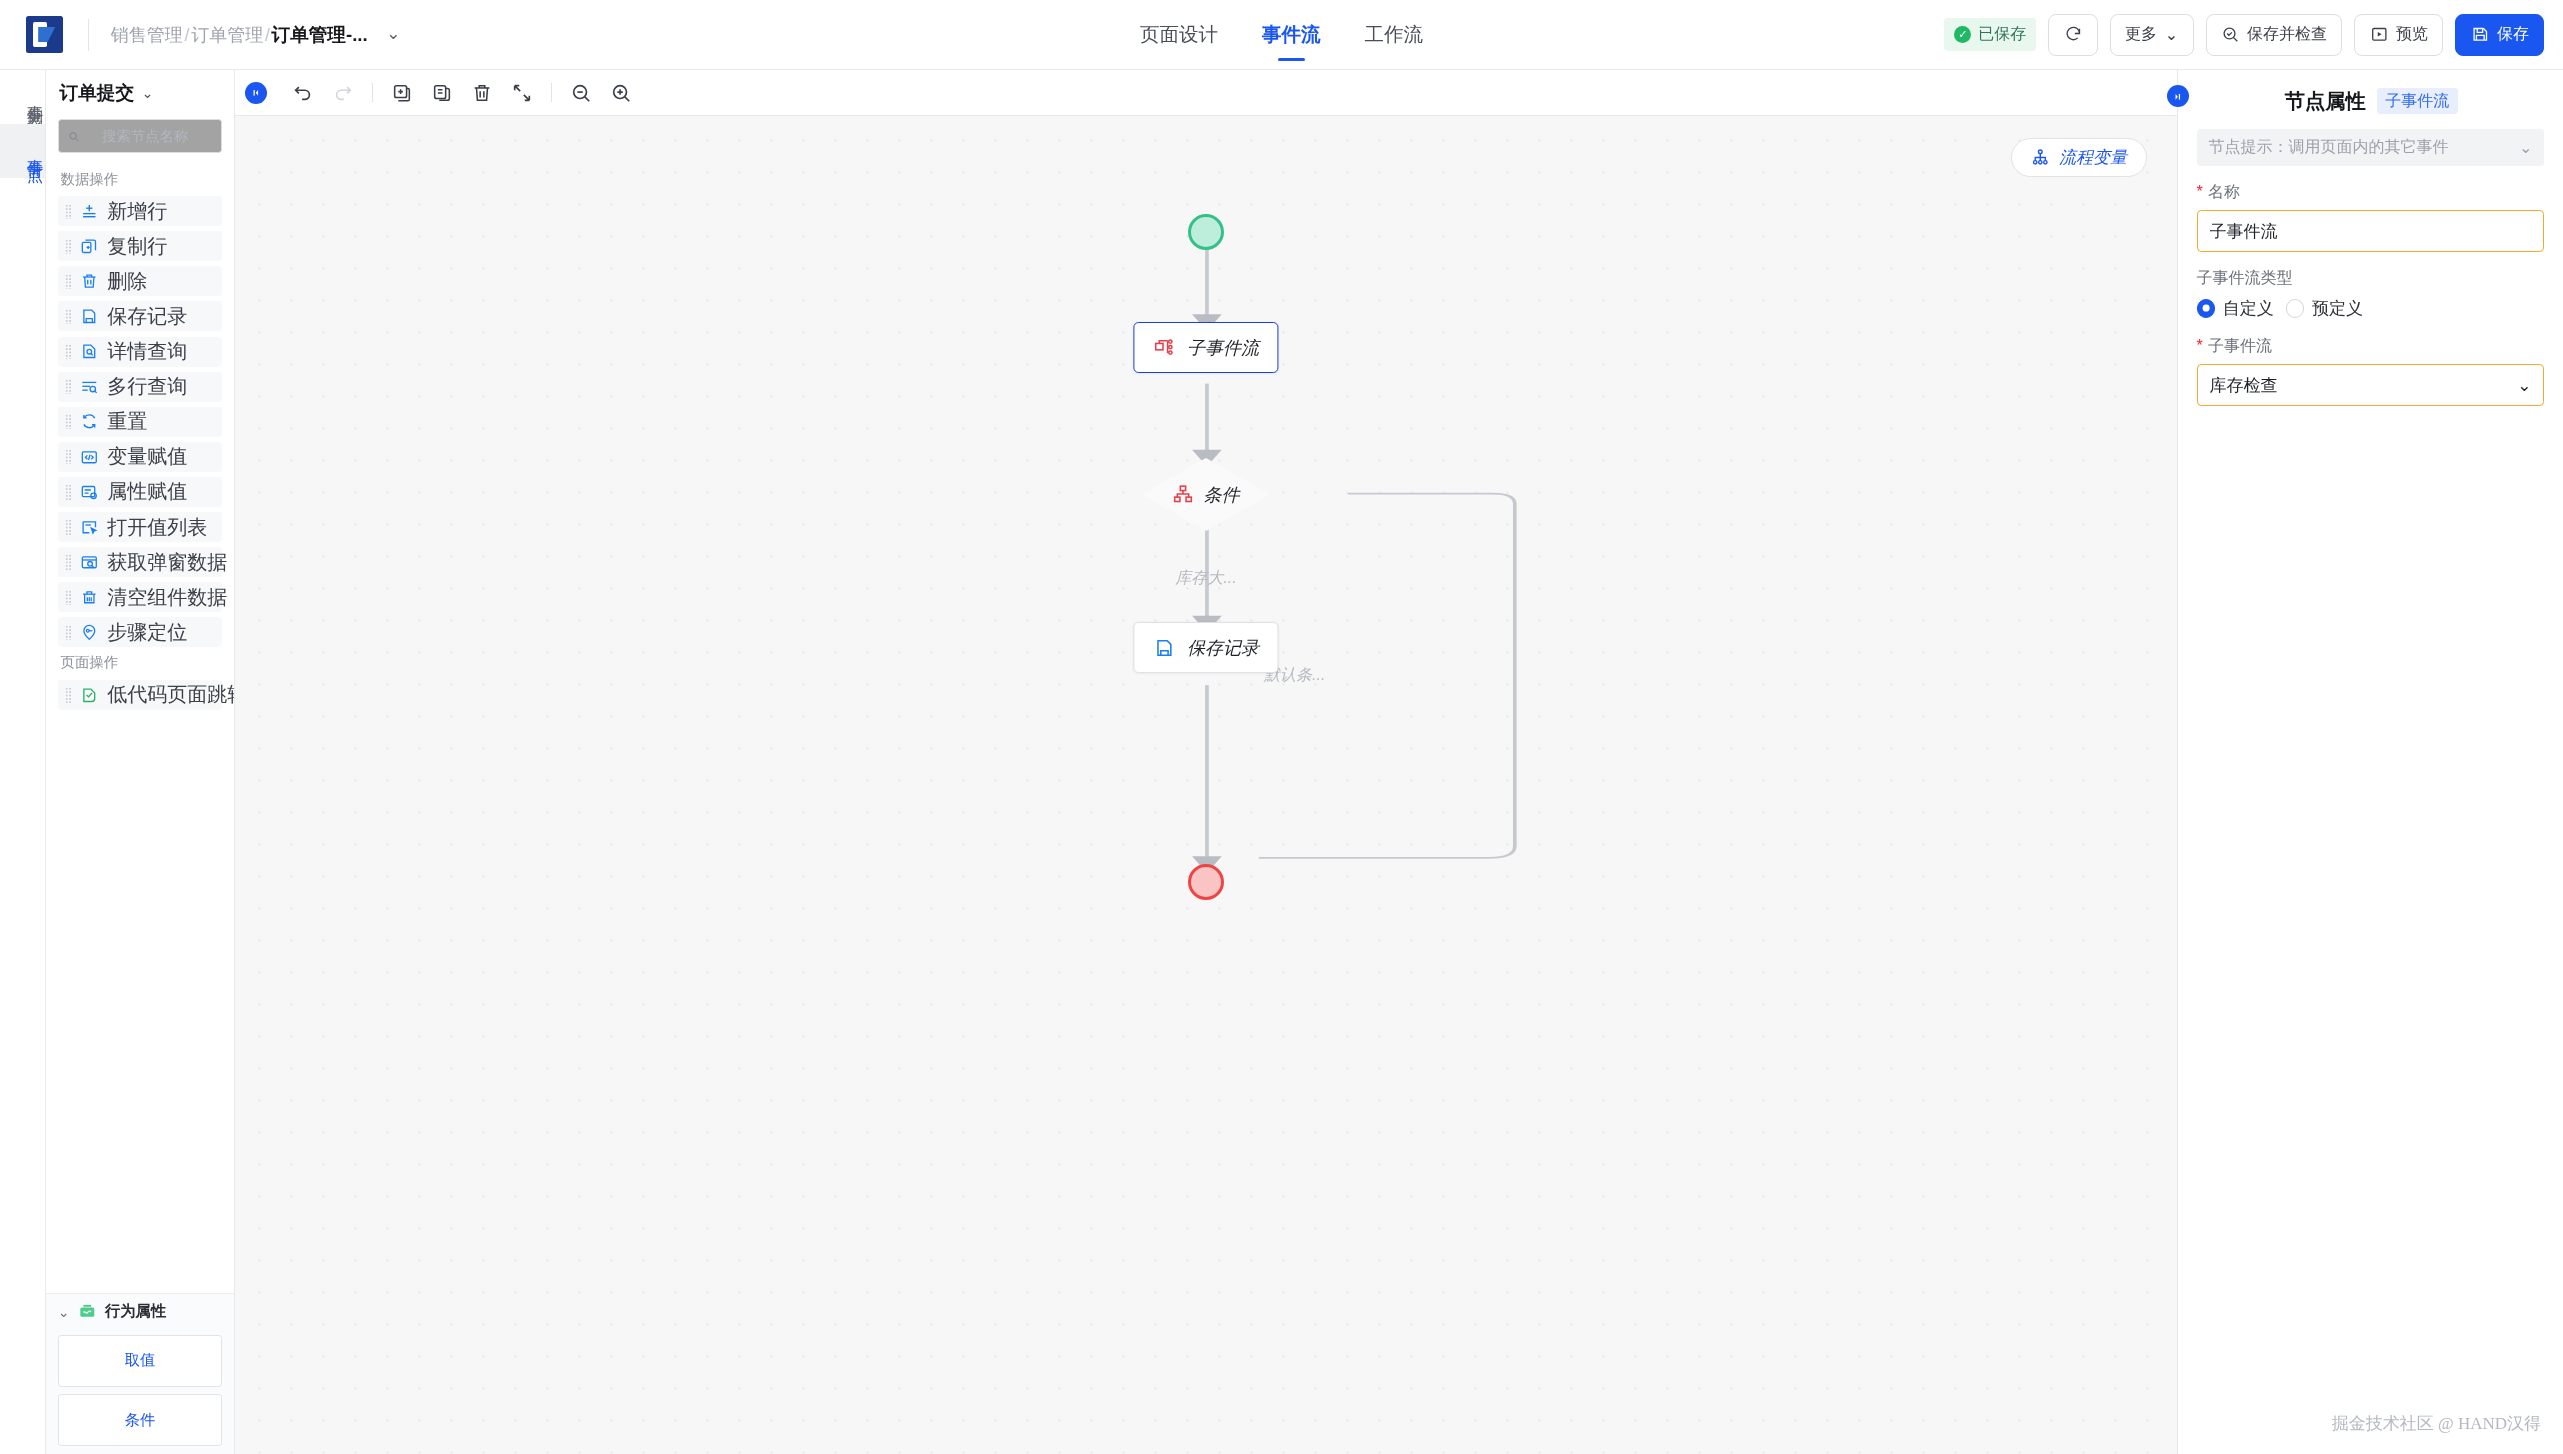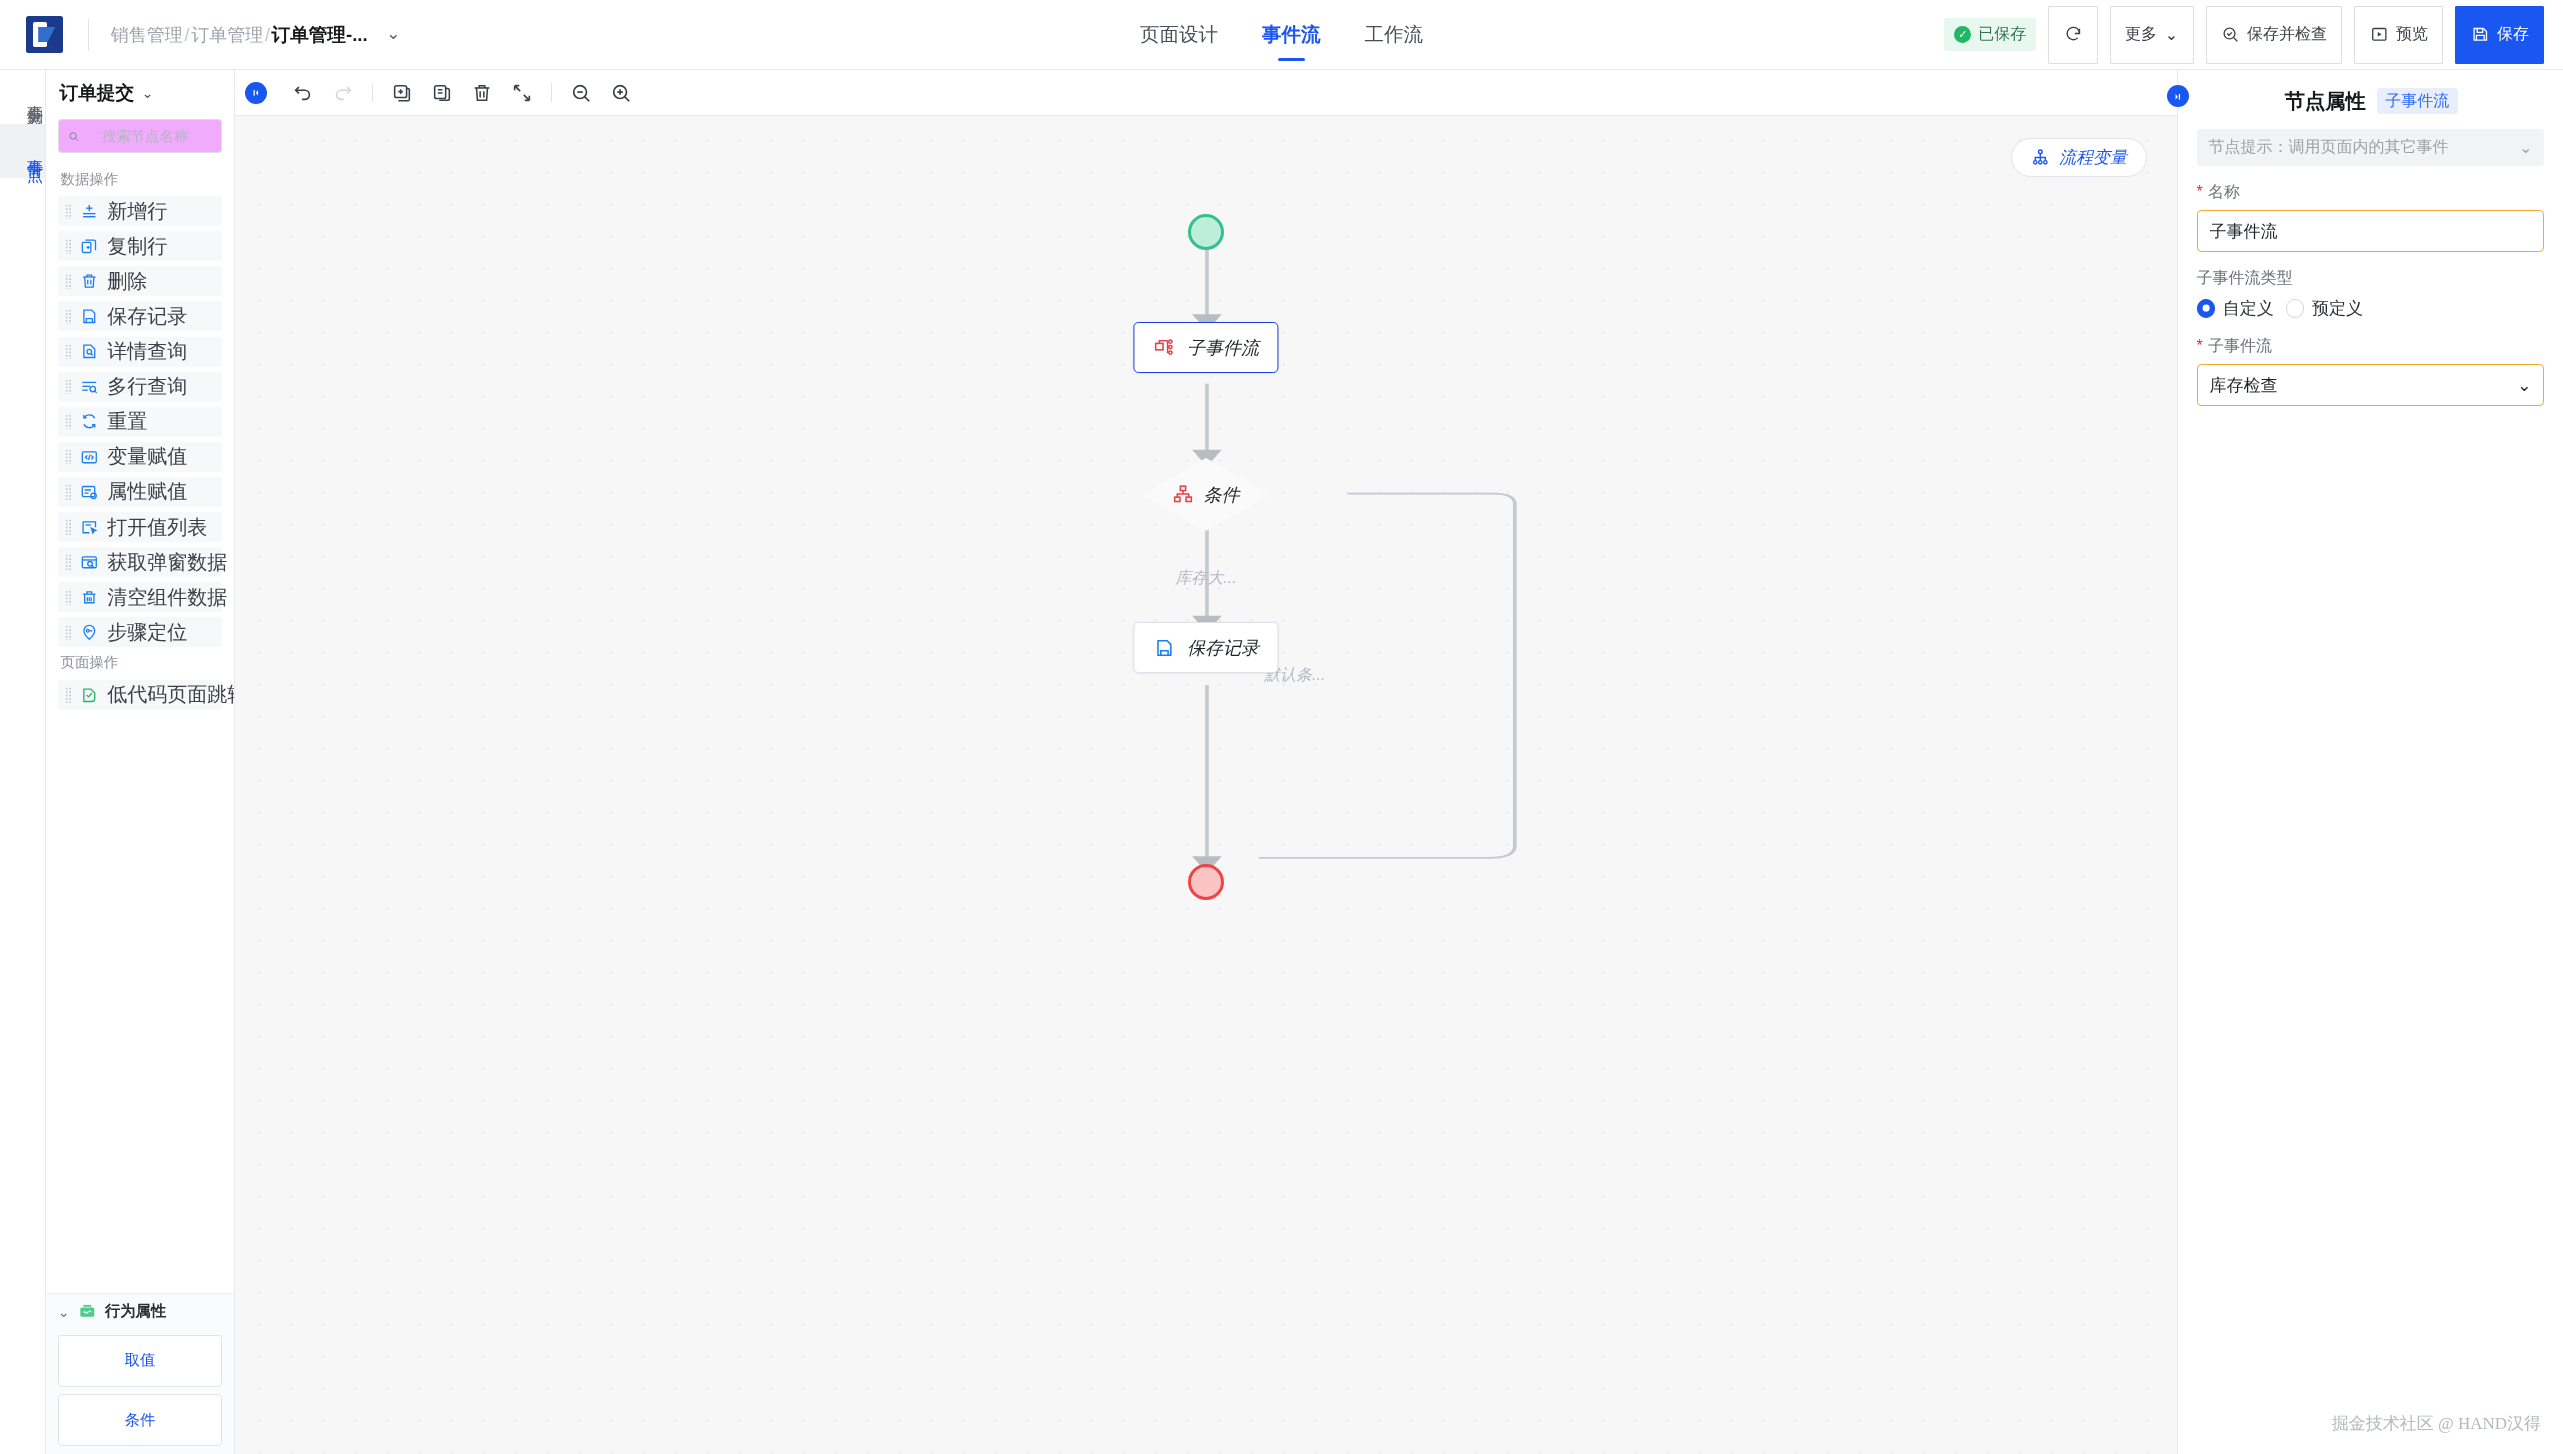--- a/index.html
+++ b/index.html
@@ -68,22 +68,22 @@
     display: flex; align-items: center; gap: 6.8px;
     background: #e9f8ef; border-radius: 3.4px;
     padding: 6px 10.2px; font-size: 16px; color: #33735a;
   }
   .check-dot {
     width: 17px; height: 17px; border-radius: 50%; background: #20b765;
     display: flex; align-items: center; justify-content: center;
     color: #fff; font-size: 11px; line-height: 1;
   }
   .tbtn {
-    height: 58px; min-width: 42px; padding: 0 14.4px;
-    border: 0.8px solid #dcdee3; border-radius: 1px; background: #fff;
+    height: 42px; min-width: 42px; padding: 0 14.4px;
+    border: 0.8px solid #dcdee3; border-radius: 8px; background: #fff;
     display: flex; align-items: center; justify-content: center; gap: 7.6px;
     font-size: 16px; color: #3b3f49; cursor: pointer; white-space: nowrap;
   }
   .tbtn.primary { background: #1a56f0; border-color: #1a56f0; color: #fff; }
   .tbtn svg { display: block; }
 
   
   .body { flex: 1; display: flex; min-height: 0; }
 
   
@@ -107,21 +107,21 @@
   }
   .pal-head {
     height: 46px; flex: 0 0 46px; display: flex; align-items: center;
     padding: 0 13.6px; gap: 7.6px;
   }
   .pal-title { font-size: 18.6px; font-weight: 700; color: #17181c; }
   .pal-caret { color: #50545e; font-size: 14.4px; cursor: pointer; }
   .pal-search-wrap { padding: 3.4px 12px 10.2px 12px; }
   .pal-search {
     height: 34px; border: 0.8px solid #dcdee3; border-radius: 3.4px;
-    display: flex; align-items: center; gap: 22px; padding: 0 9.3px; background: #f0abfc;
+    display: flex; align-items: center; gap: 22px; padding: 0 9.3px; background: #a3a3a3;
   }
   .pal-search input {
     border: none; outline: none; font-size: 14.4px; color: #2c2f36;
     background: transparent; width: 100%;
     font-family: "Liberation Sans", sans-serif;
   }
   .pal-search input::placeholder { color: #b2b6bf; }
   .pal-scroll { flex: 1; overflow: hidden; padding: 0 12px; min-height: 0; }
   .pal-group { font-size: 14.4px; color: #8b9099; margin: 6px 0 7.6px 2.5px; }
   .pal-item {

